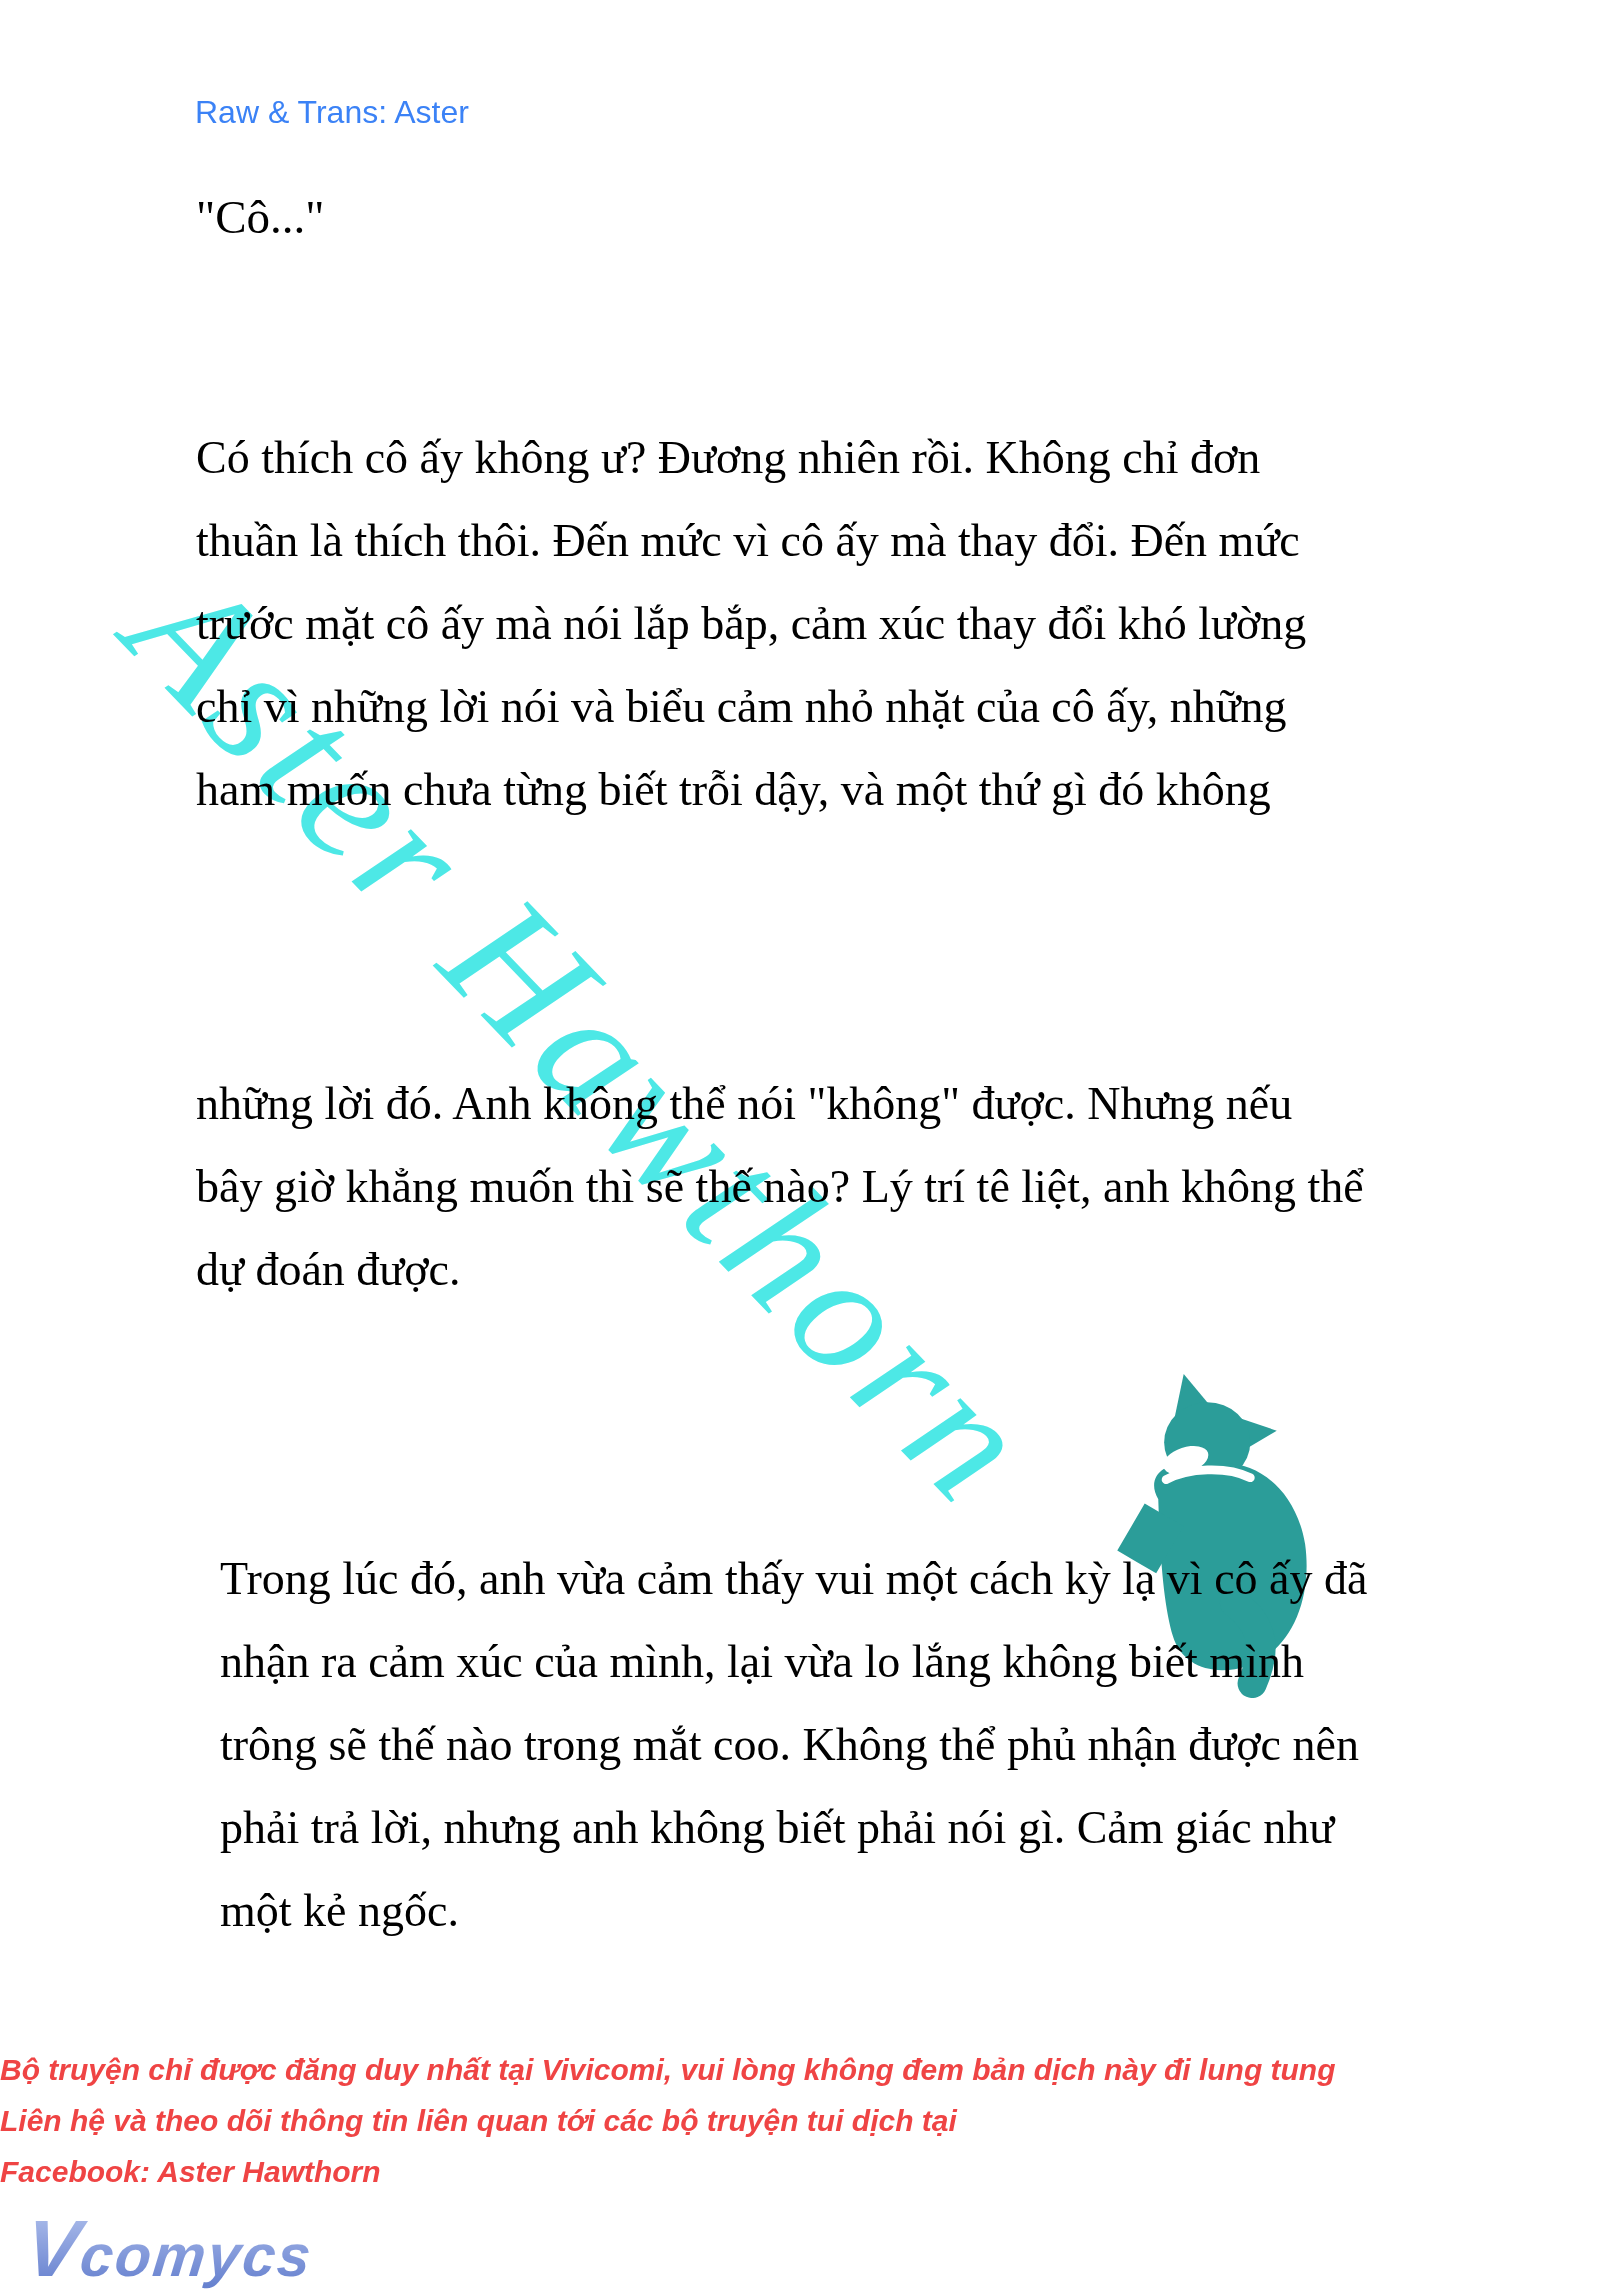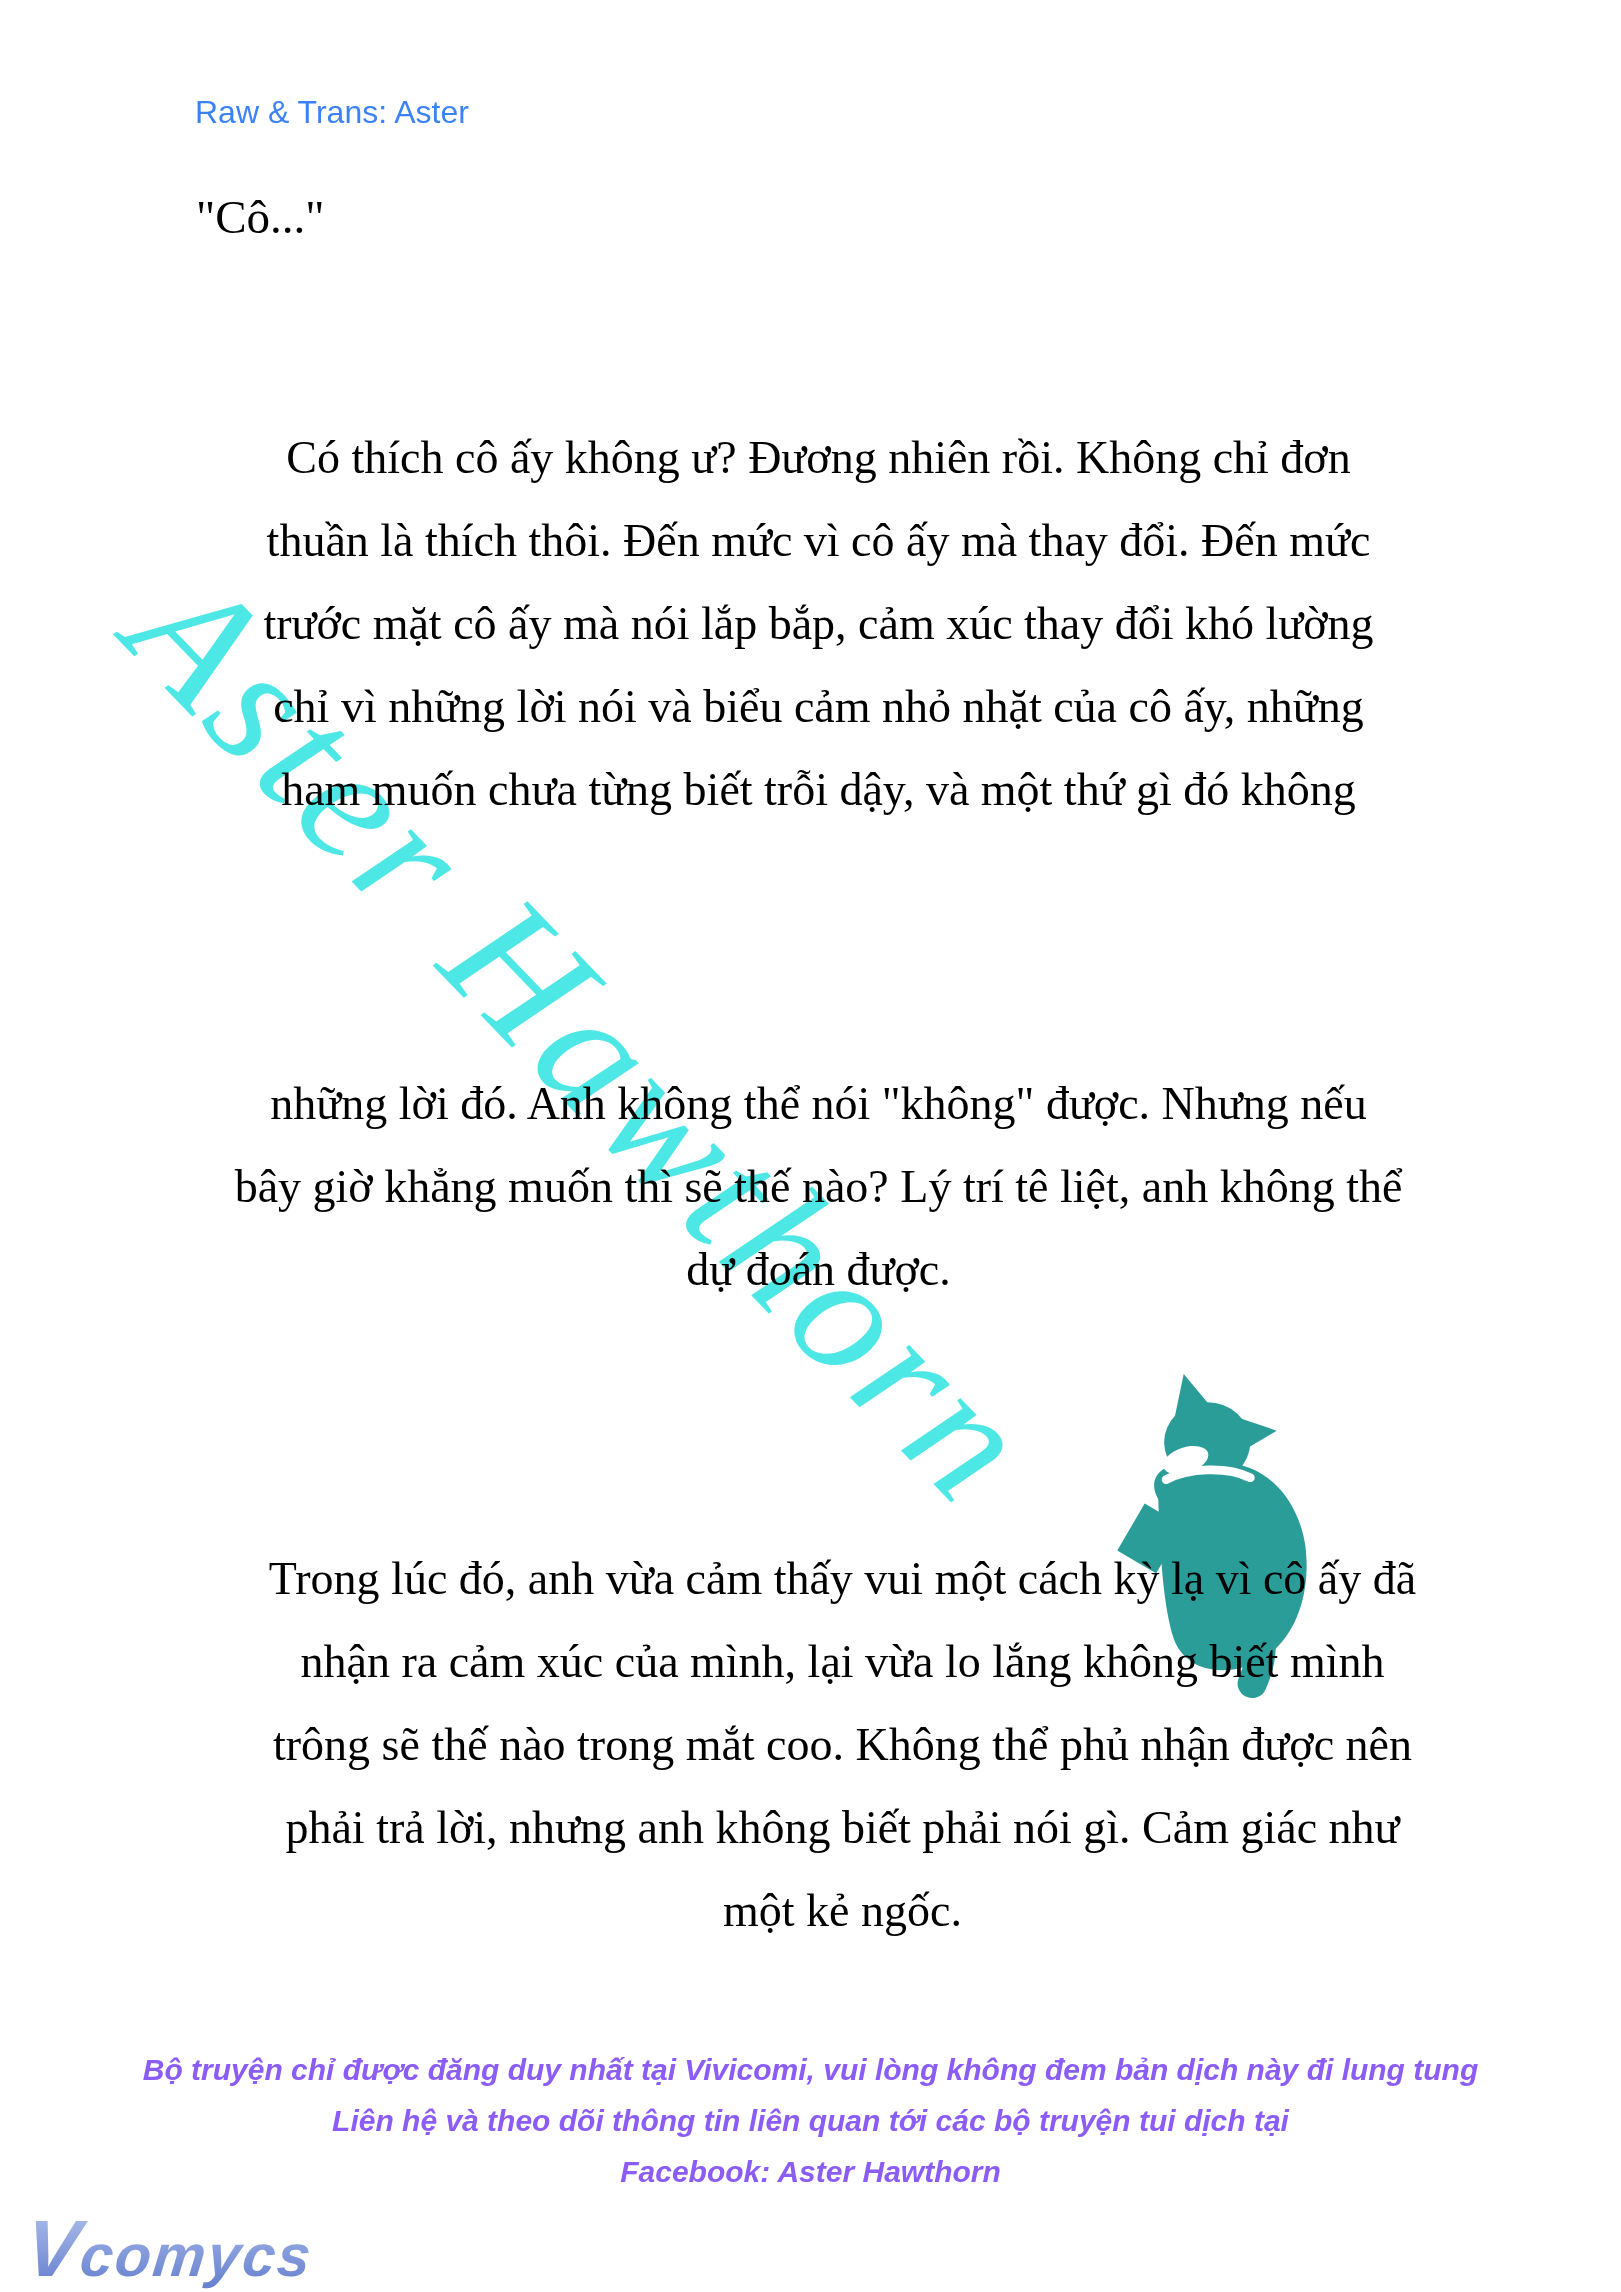--- a/index.html
+++ b/index.html
@@ -39,34 +39,33 @@
     position:absolute;left:195px;top:94px;
     font-family:"Liberation Sans","DejaVu Sans",sans-serif;
     font-size:32px;color:#3b82f6;
   }
   .quote{
     position:absolute;left:196px;top:190px;
     font-size:47px;
   }
   .para{
     position:absolute;left:196px;width:1245px;
-    font-size:46px;line-height:83px;text-align:center;
+    font-size:46px;line-height:83px;
   }
   .para-1{top:416px;}
   .para-2{top:1062px;}
   .para-3{top:1537px;margin-left:24px;}
   .para .line{white-space:nowrap;}
   
   .footer{
     position:absolute;left:0;right:0;top:2044px;
-    text-align:center;
     font-family:"Liberation Sans","DejaVu Sans",sans-serif;
     font-weight:bold;font-style:italic;
     font-size:30px;line-height:51px;
-    color:#8b5cf6;
+    color:#ef4444;
     z-index:3;
   }
   
   .vcomycs{
     position:absolute;left:25.5px;top:2203px;
     z-index:3;
     font-family:"Liberation Sans","DejaVu Sans",sans-serif;
     font-weight:bold;font-style:italic;
     font-size:59px;
     letter-spacing:2px;

